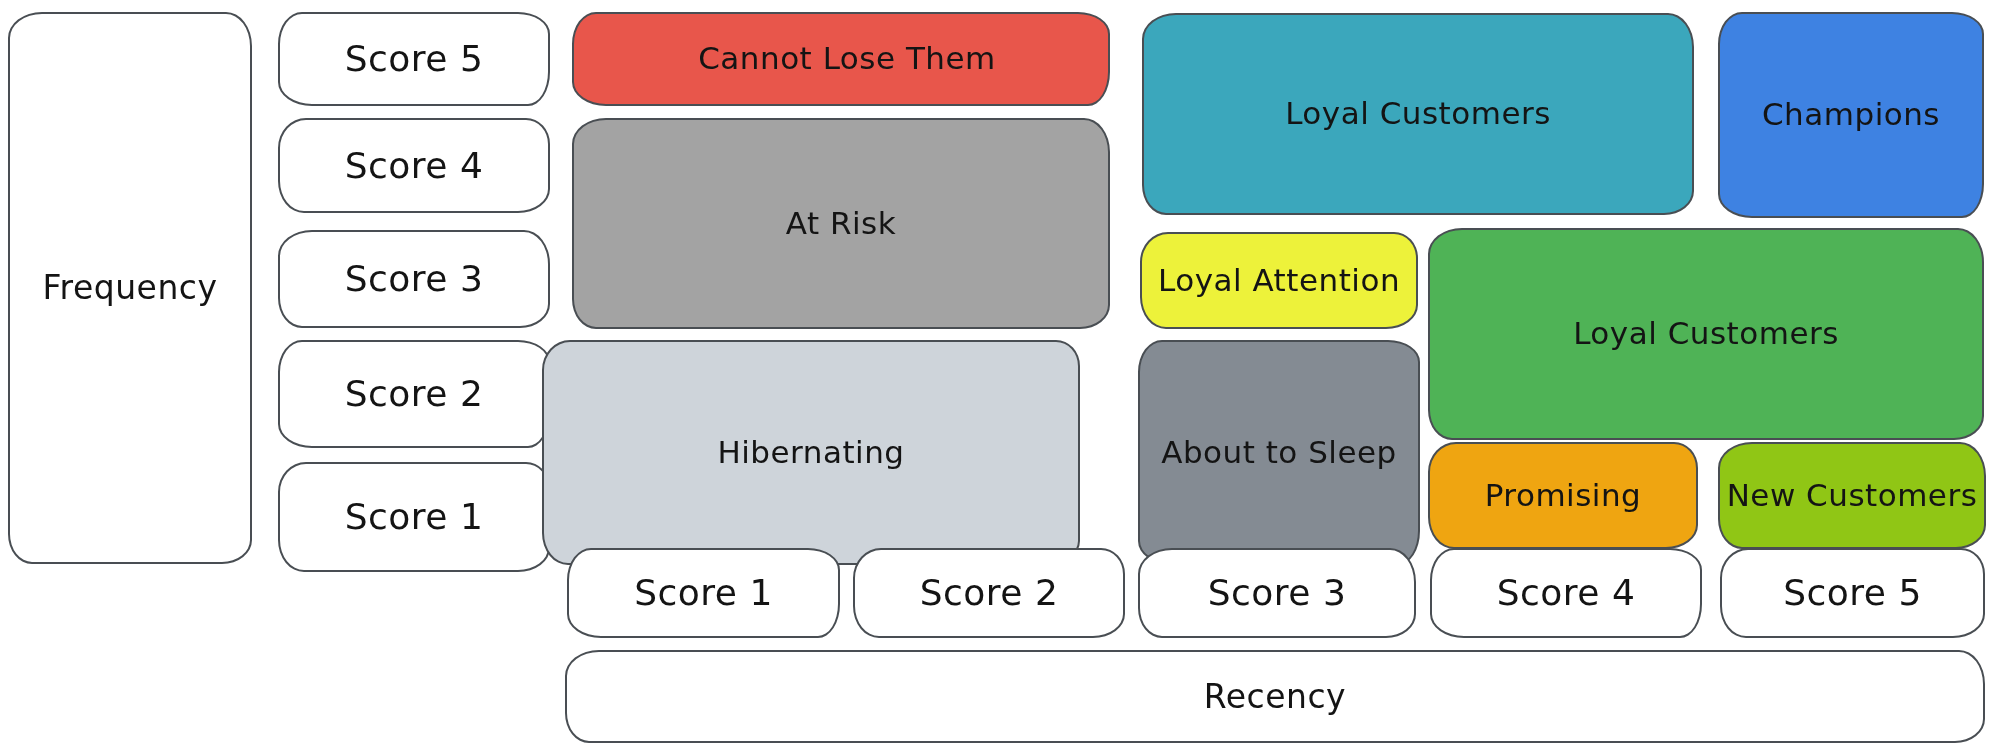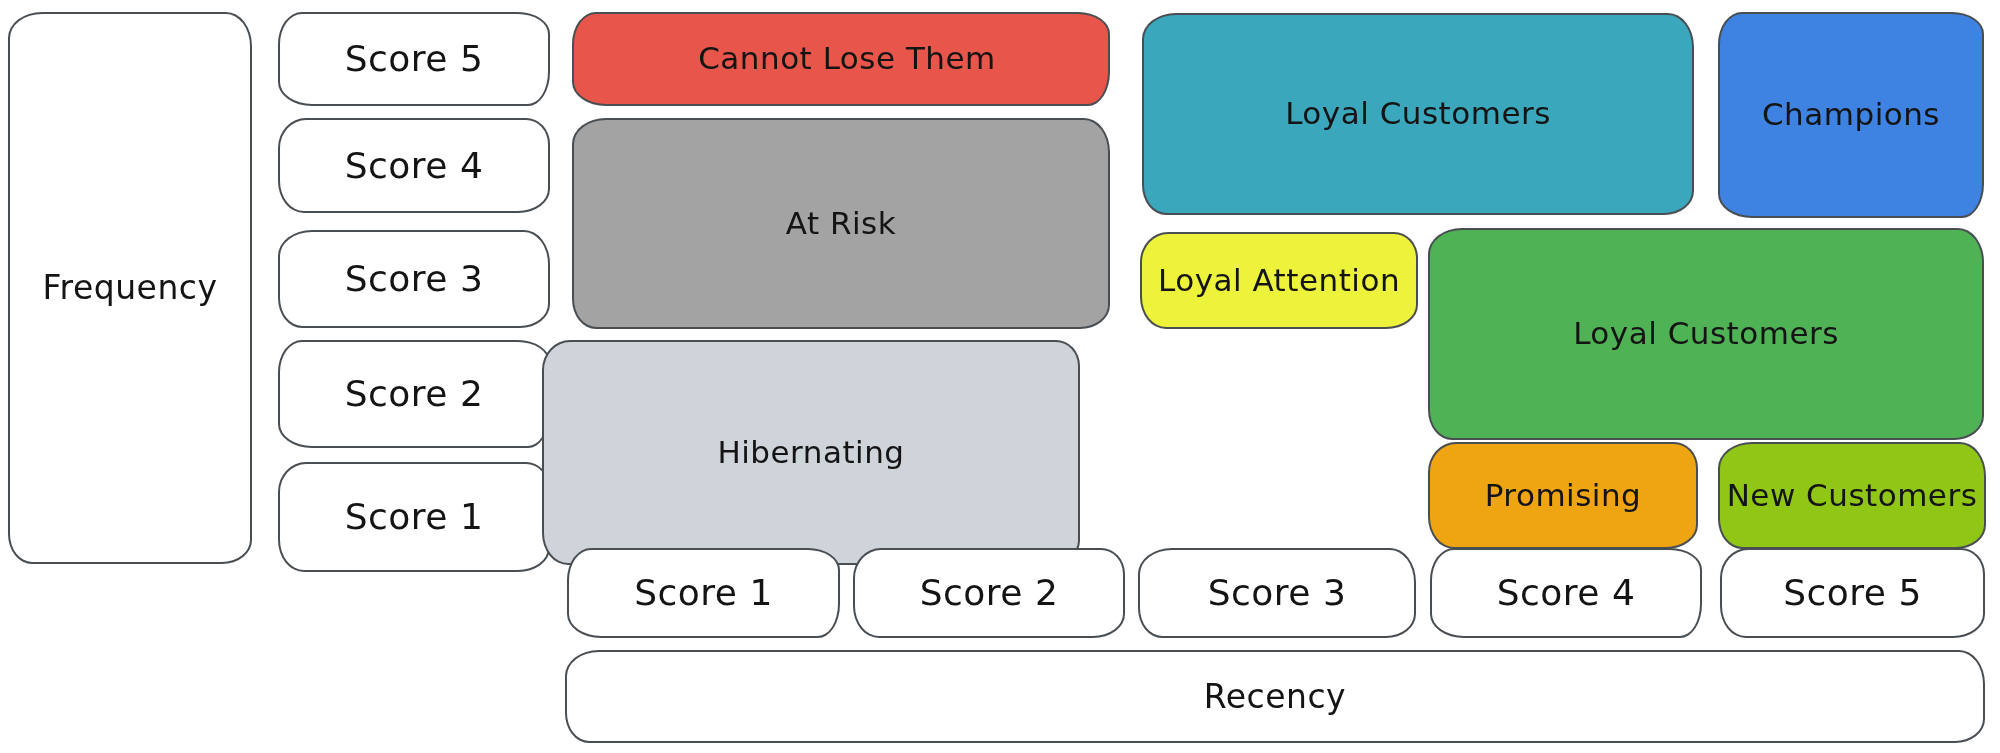--- a/index.html
+++ b/index.html
@@ -83,20 +83,23 @@
   </div>
 
   <div class="box r-c" style="left: 1140px; top: 232px; width: 278px; height: 97px; background-color: rgb(237, 242, 58);">
     <span class="seg-label">Loyal Attention</span>
   </div>
 
   <div class="box r-a" style="left: 1428px; top: 228px; width: 556px; height: 212px; background-color: rgb(79, 179, 86);">
     <span class="seg-label">Loyal Customers</span>
   </div>
 
+  <div class="box r-b" style="left: 1138px; top: 340px; width: 282px; height: 225px; background-color: rgb(132, 139, 147);">
+    <span class="seg-label">About to Sleep</span>
+  </div>
 
   <div class="box r-c" style="left: 1428px; top: 442px; width: 270px; height: 107px; background-color: rgb(239, 165, 17);">
     <span class="seg-label">Promising</span>
   </div>
 
   <div class="box r-a" style="left: 1718px; top: 442px; width: 268px; height: 107px; background-color: rgb(144, 198, 21);">
     <span class="seg-label">New Customers</span>
   </div>
 
   <div class="box r-b score-label" style="left:567px; top:548px; width:273px; height:90px;">

